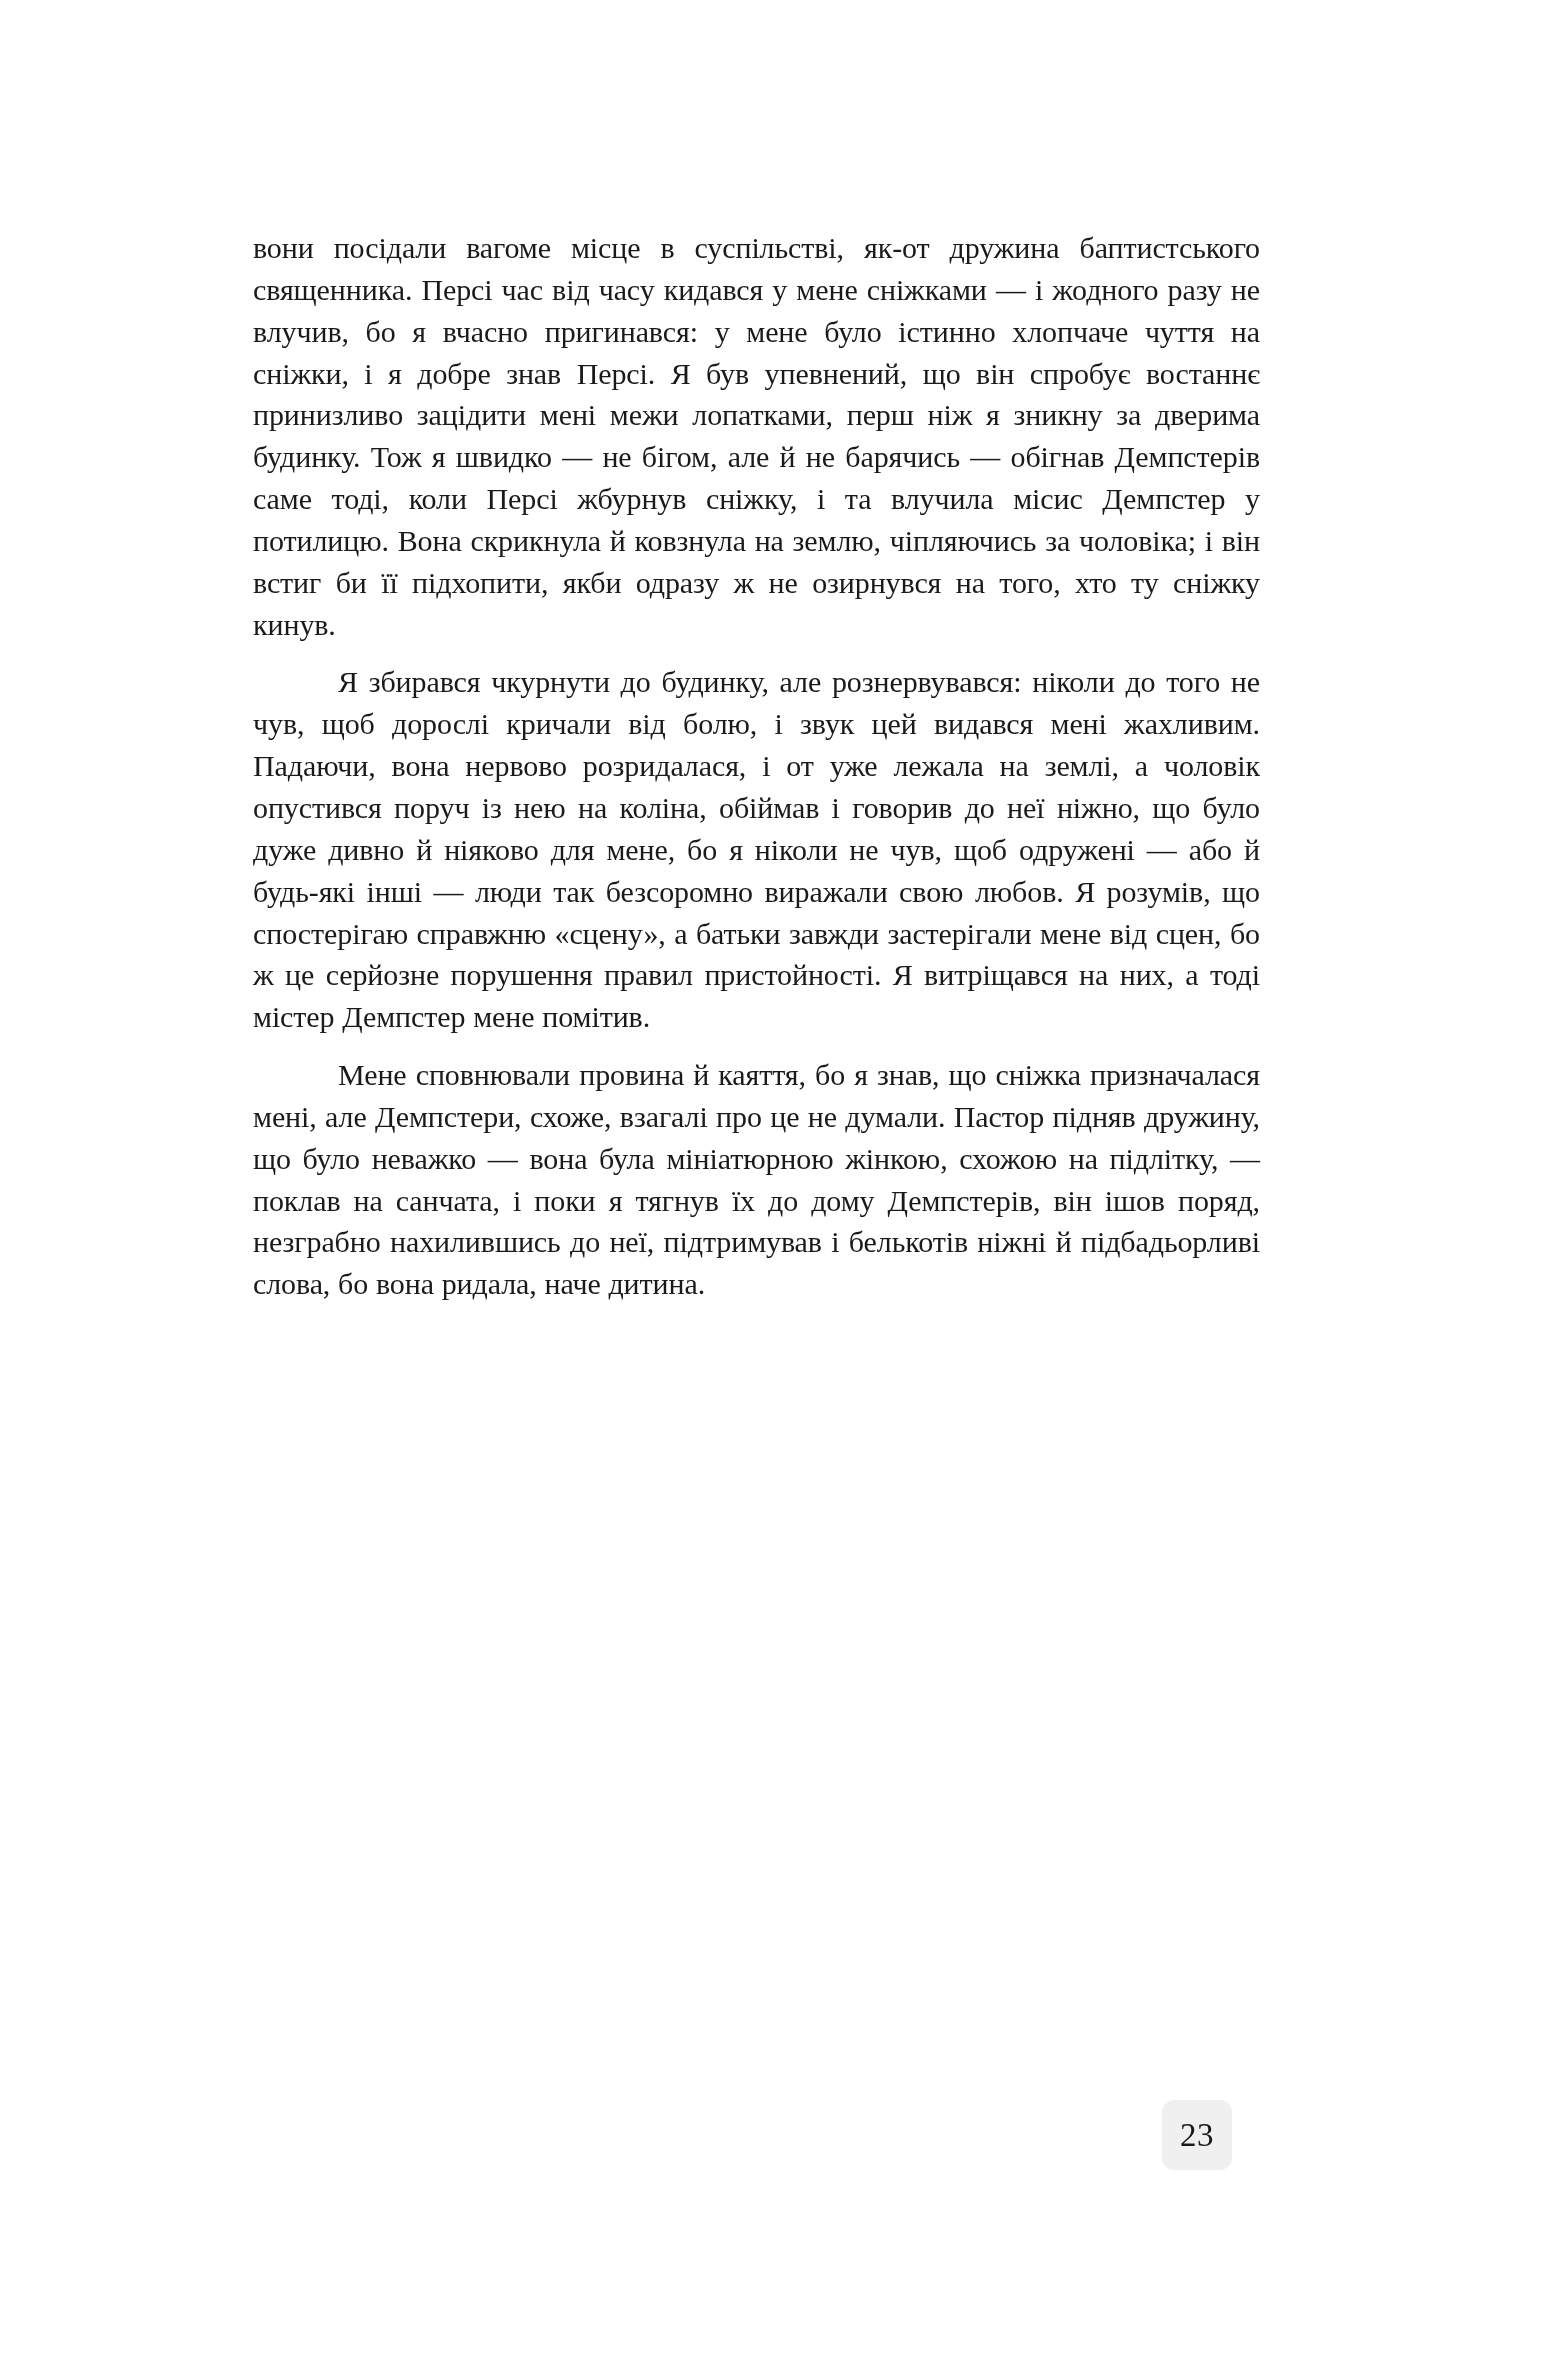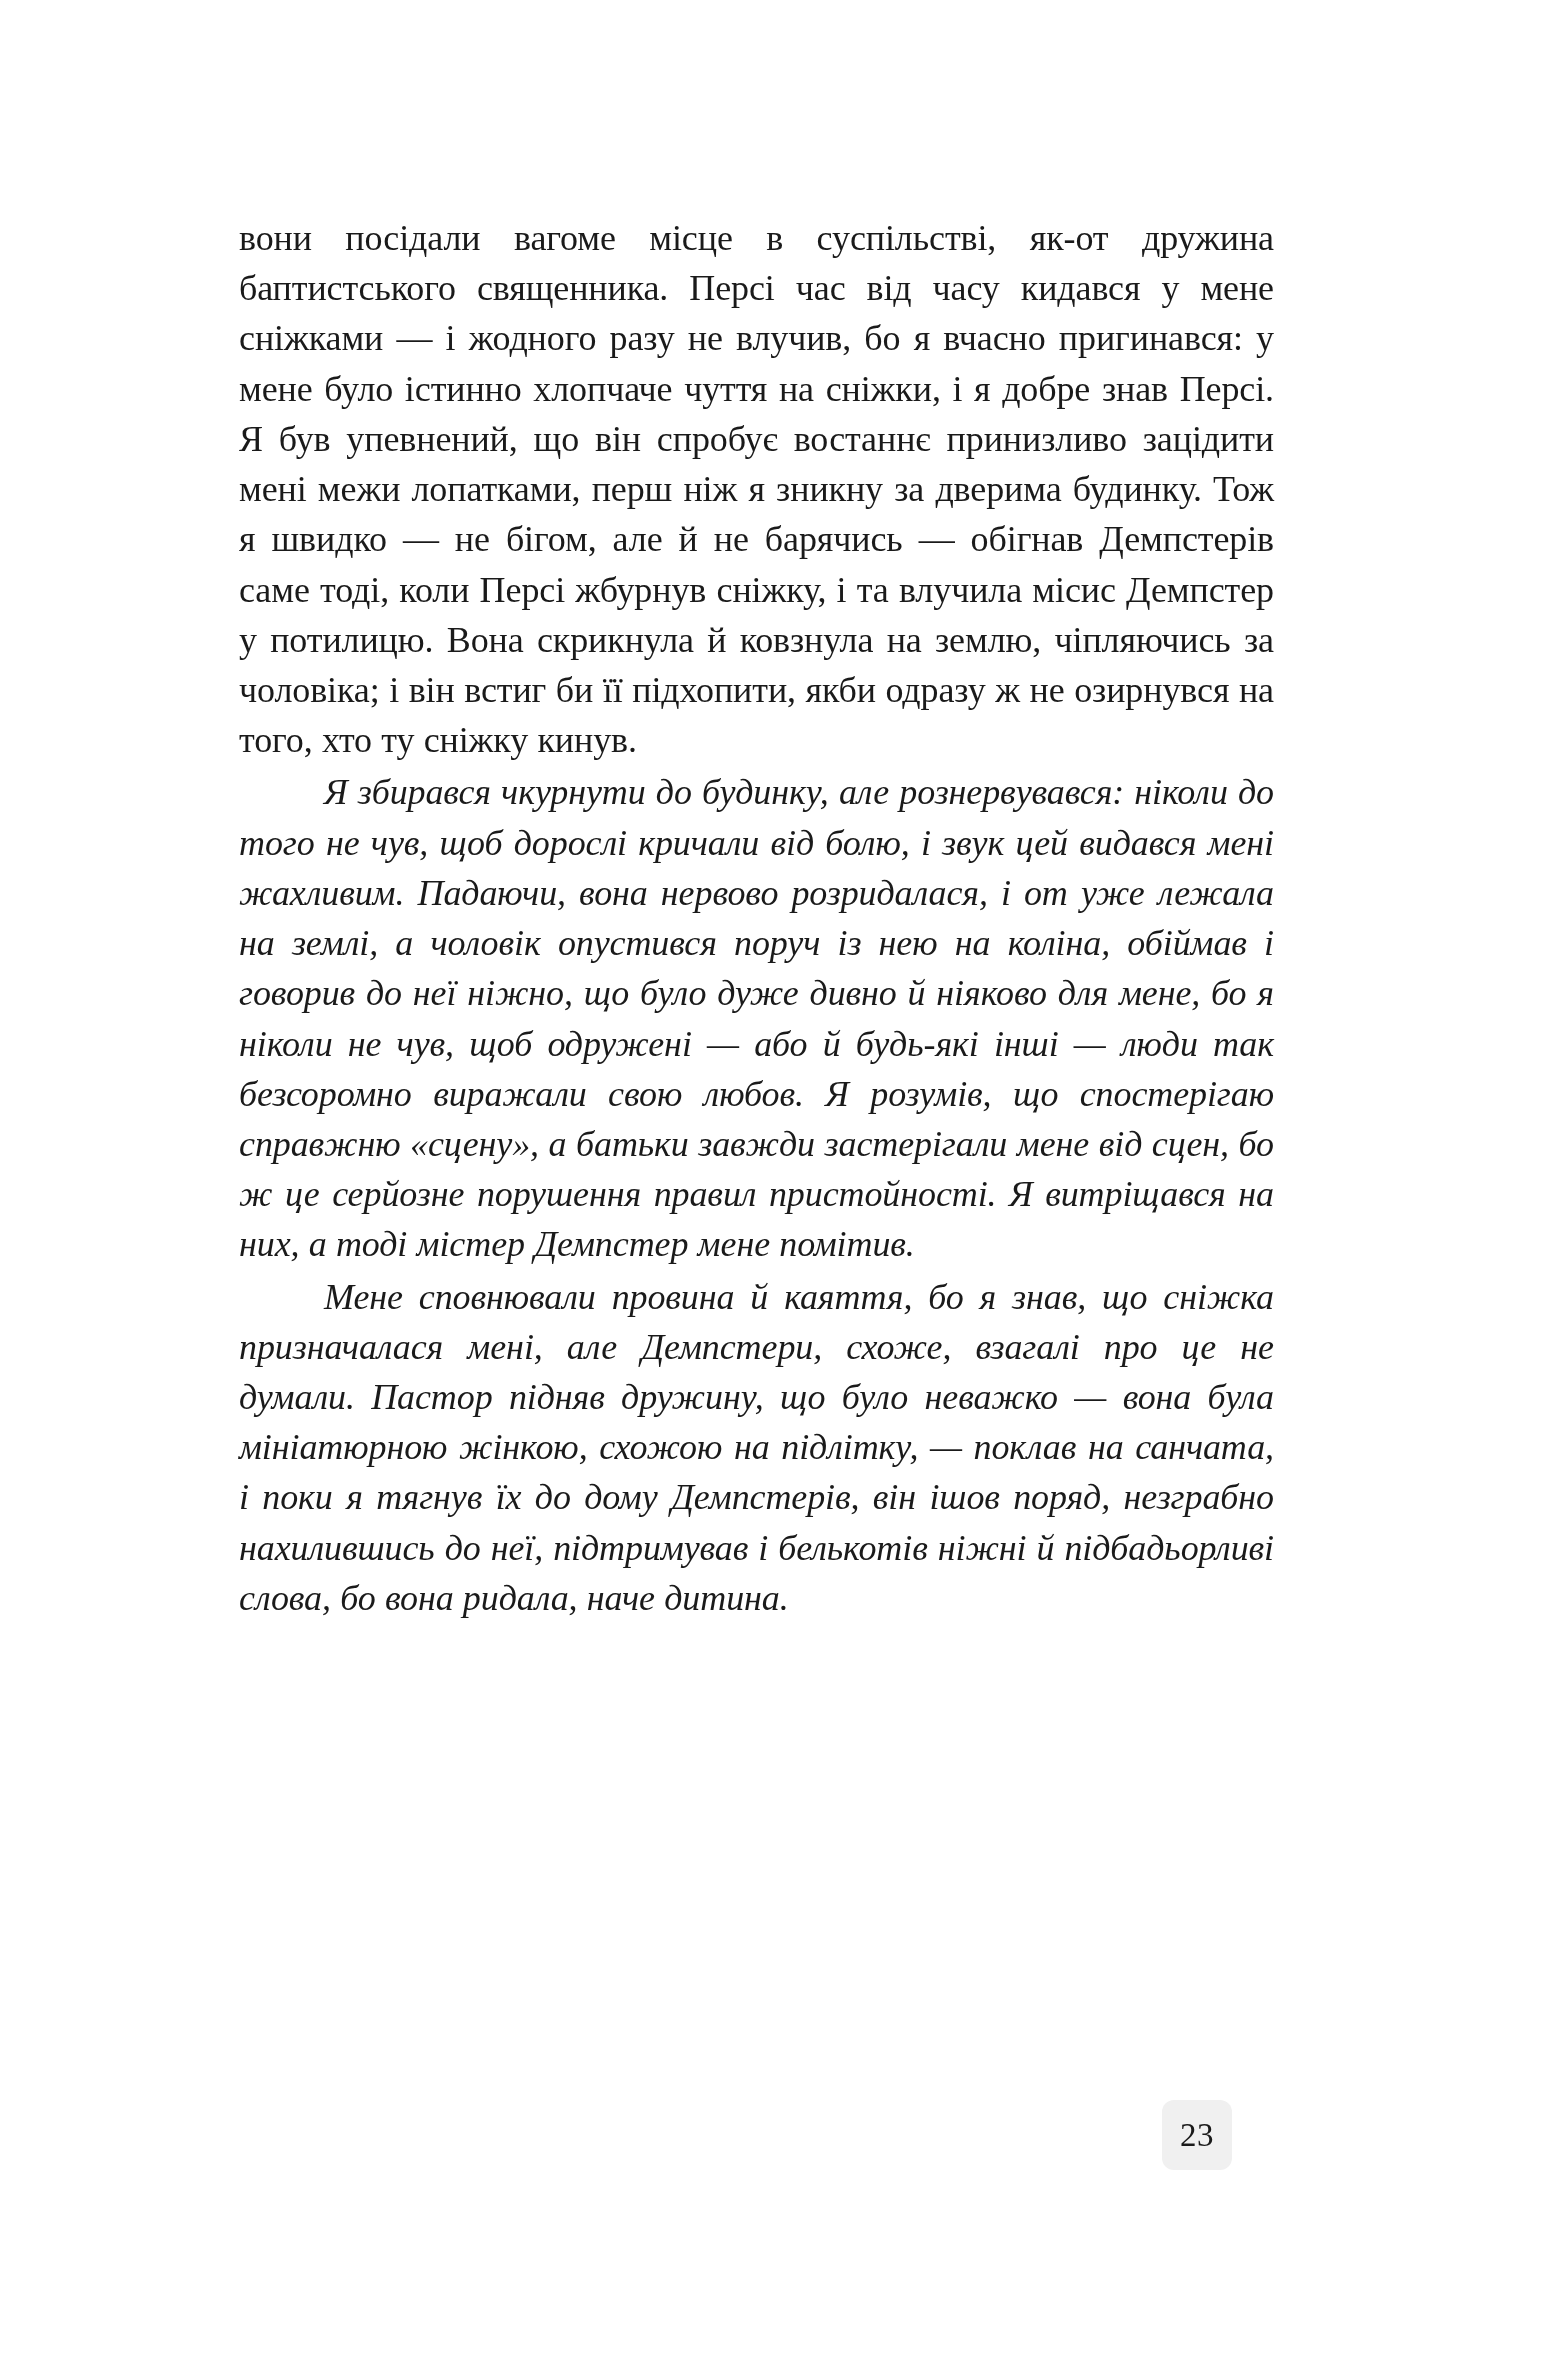--- a/index.html
+++ b/index.html
@@ -26,35 +26,34 @@
   }
 
   .text-block {
     position: absolute;
     left: 237px;
     top: 211px;
     width: 1039px;
   }
 
   .para {
-    margin: 2px;
-    font-size: 36px;
+    margin: 16px;
+    font-size: 30px;
     line-height: 1.395;
     text-align: justify;
     text-justify: inter-word;
     letter-spacing: -0.1px;
     word-spacing: 0.4px;
     color: #1a1a1a;
     hyphens: none;
     -webkit-hyphens: none;
   }
 
   .para.indent {
     text-indent: 85px;
-    font-style: italic;
   }
 
   
   .para { text-align-last: left; }
 
   .page-number-badge {
     position: absolute;
     left: 1162px;
     top: 2100px;
     width: 70px;

